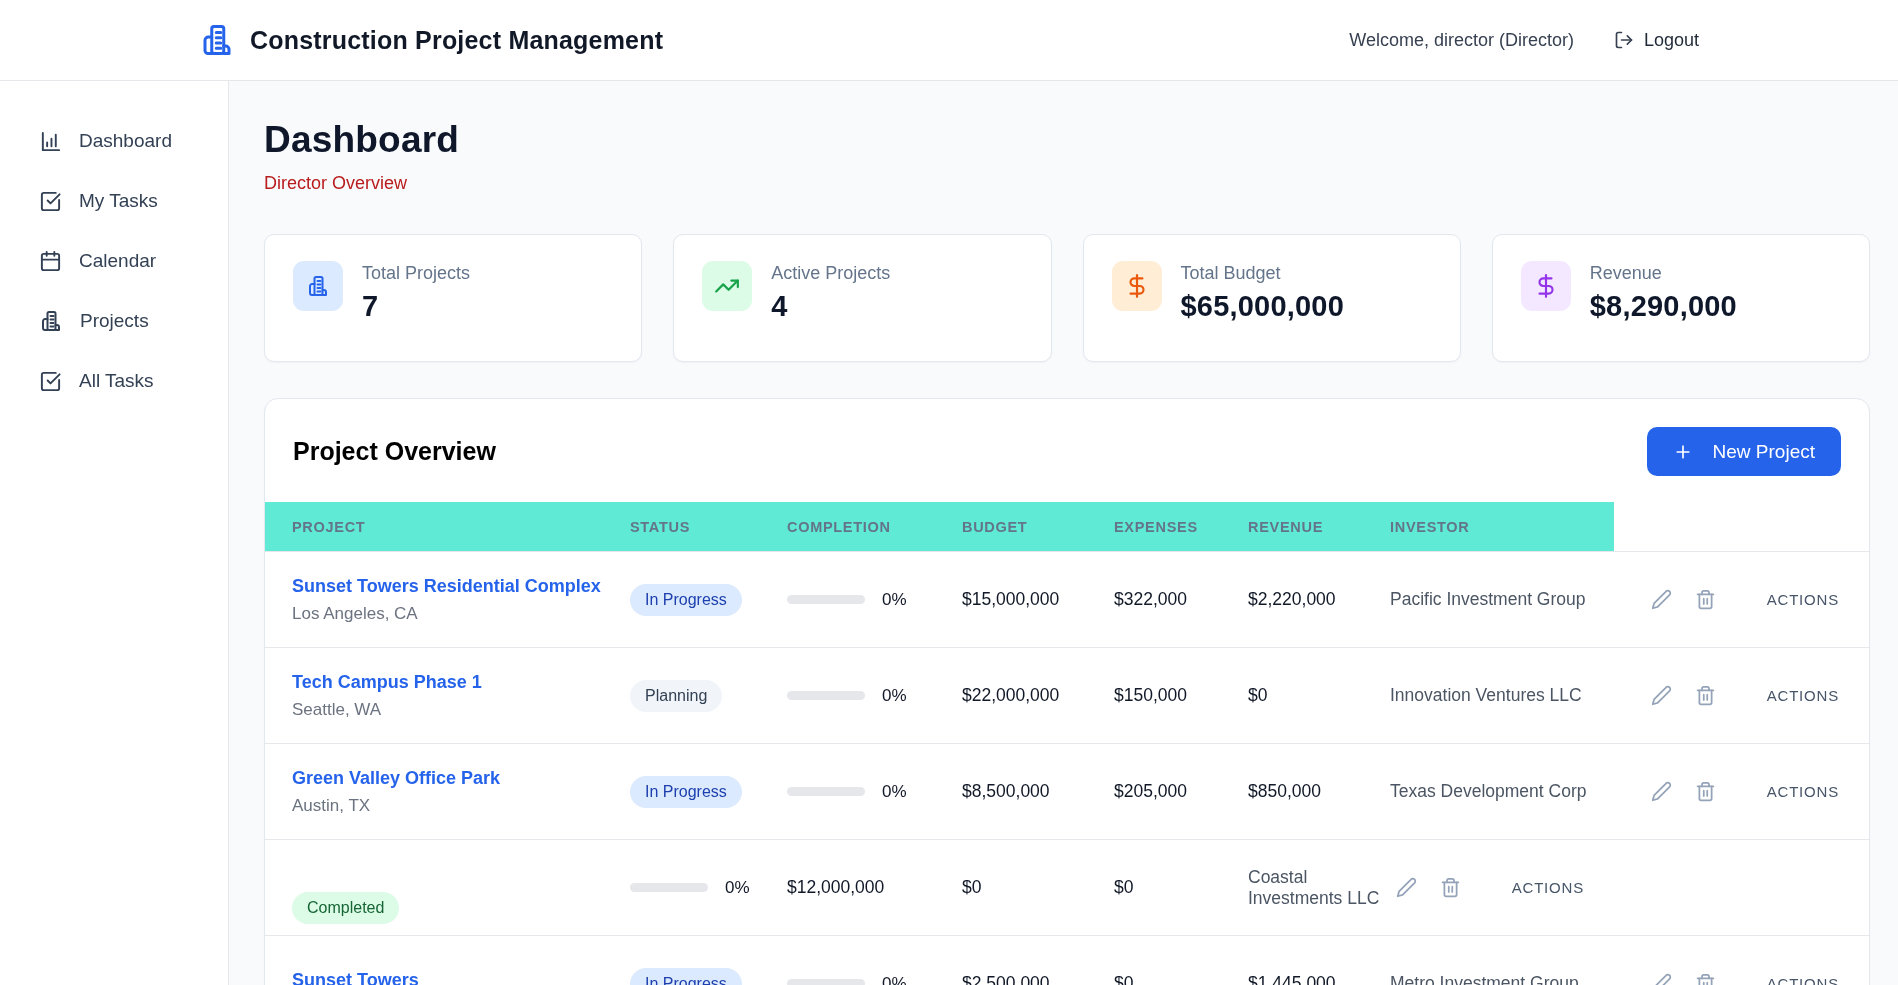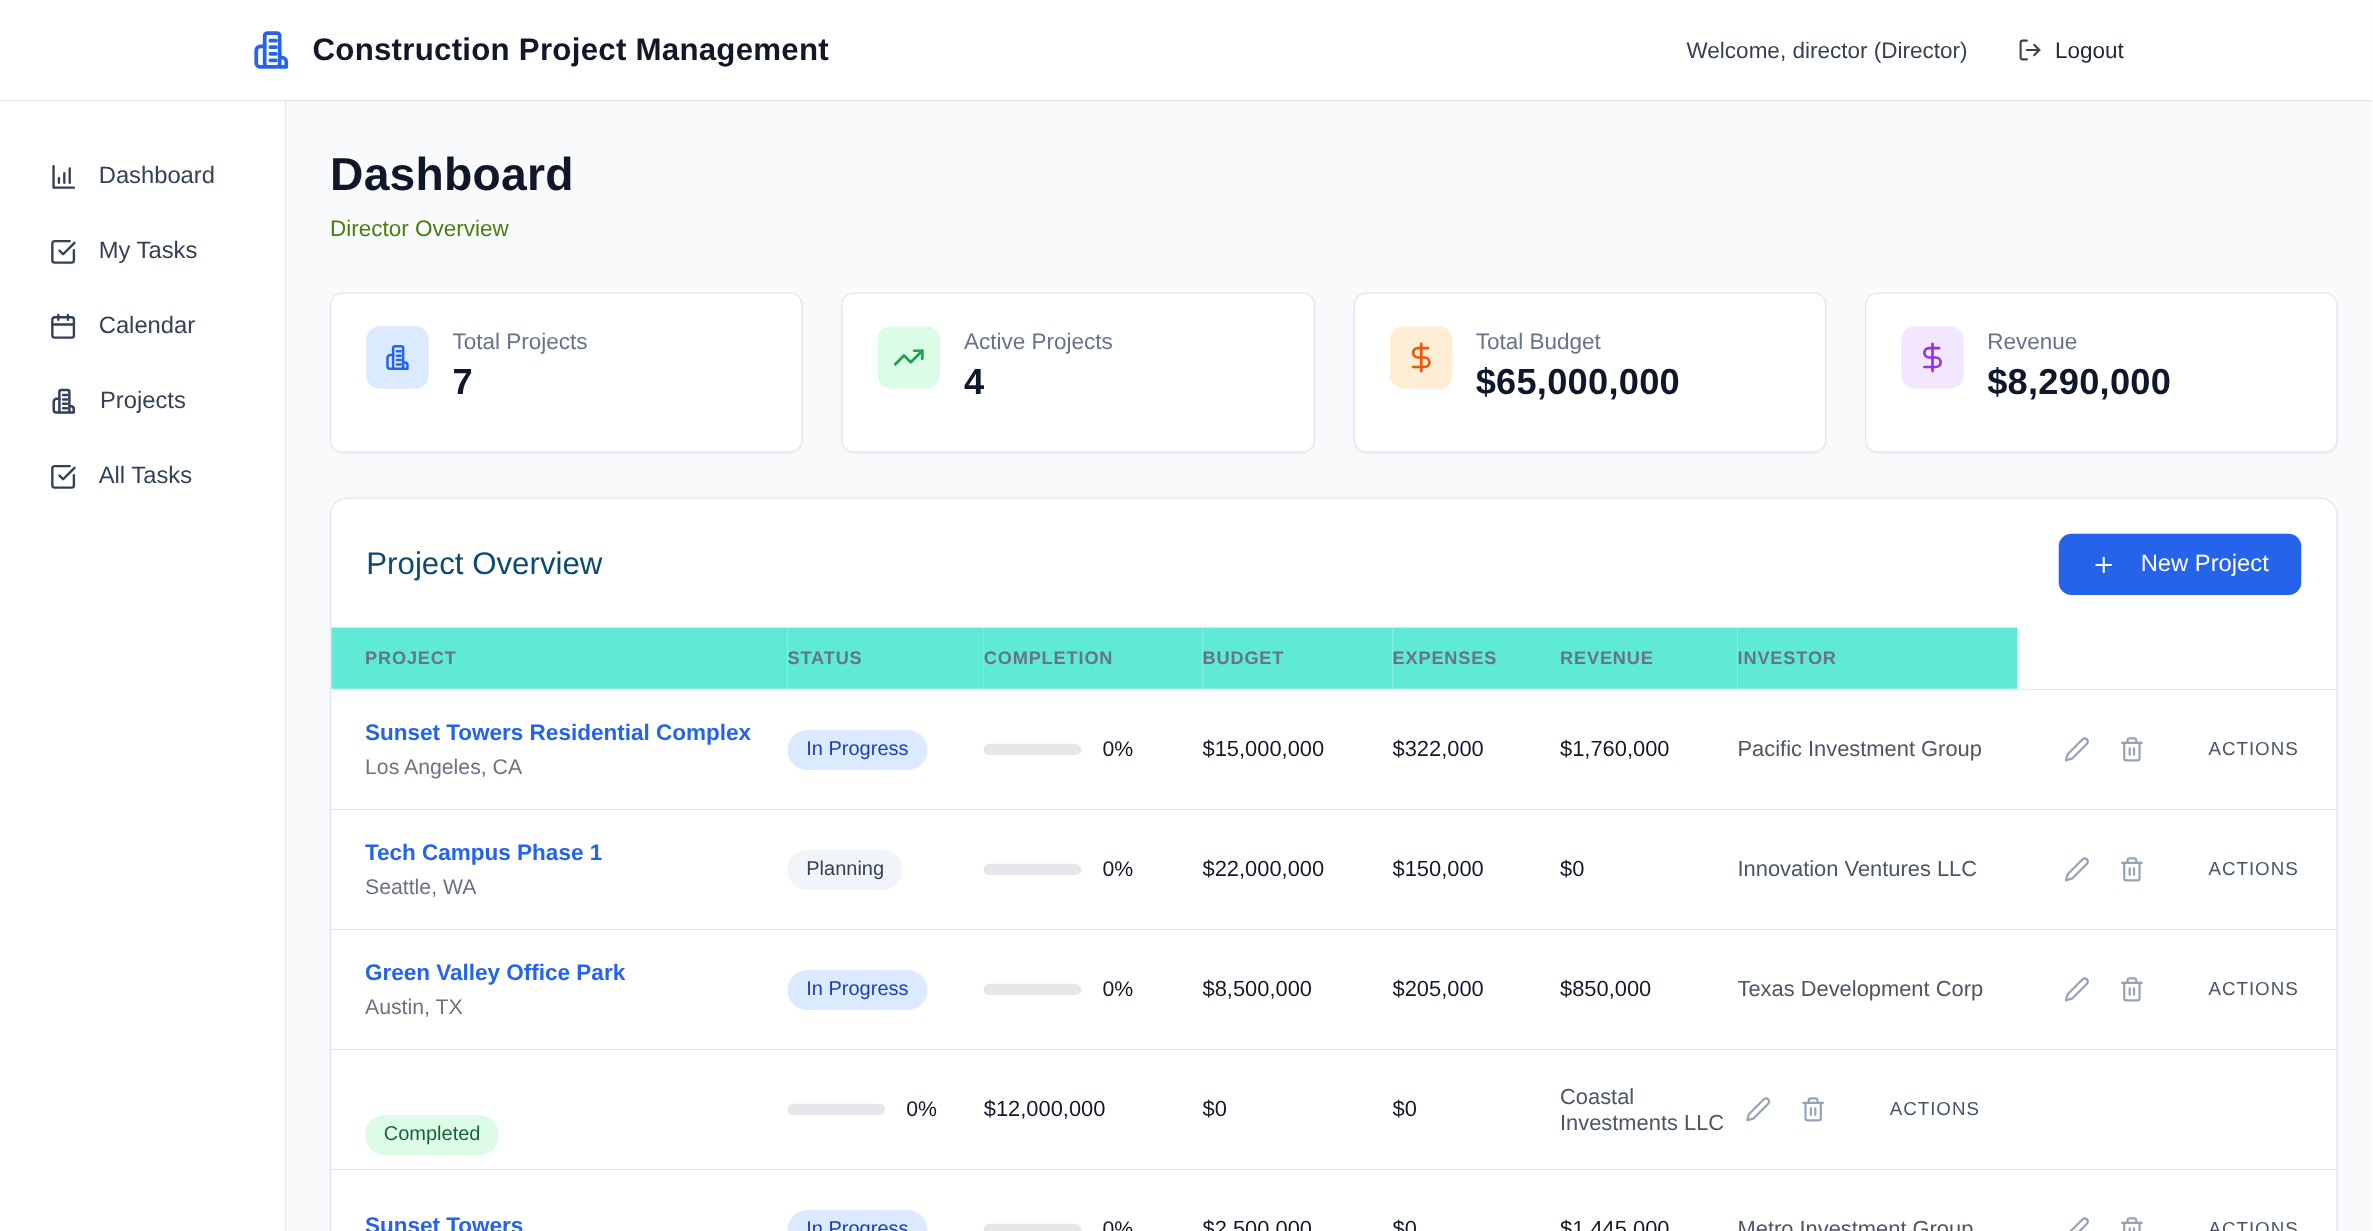--- a/index.html
+++ b/index.html
@@ -38,21 +38,21 @@
     padding: 0 0 0 39px; height: 44px; margin-bottom: 16px;
     color: #334155; font-size: 19px; cursor: pointer;
   }
   .side-item .s-icon { color: #334155; }
   .main {
     flex: 1; padding: 38px 28px 0 35px; overflow: hidden;
   }
 
   
   .page-title { font-size: 37px; font-weight: 700; color: #0f172a; letter-spacing: .2px; }
-  .page-subtitle { font-size: 18px; color: #4d7c0f; margin-top: 12px; }
+  .page-subtitle { font-size: 18px; color: #b91c1c; margin-top: 12px; }
 
   
   .stats { display: grid; grid-template-columns: repeat(4, 1fr); gap: 31px; margin-top: 40px; }
   .stat-card {
     background: #fff; border: 1px solid #e2e8f0; border-radius: 10px;
     padding: 26px 28px; height: 128px;
     box-shadow: 0 1px 2px rgba(16,24,40,.04);
     display: flex; align-items: flex-start; gap: 19px;
   }
   .stat-badge {
@@ -65,21 +65,21 @@
   
   .panel {
     background: #fff; border: 1px solid #e2e8f0; border-radius: 14px;
     margin-top: 36px; box-shadow: 0 1px 2px rgba(16,24,40,.04);
     overflow: hidden; height: 640px;
   }
   .panel-head {
     display: flex; align-items: center; justify-content: space-between;
     padding: 28px 28px 26px 28px;
   }
-  .panel-title { font-size: 25px; font-weight: 400; color: #0c4a6e; text-align: right; }
+  .panel-title { font-size: 25px; font-weight: 700; color: #000000; text-align: right; }
   .btn-primary {
     display: flex; align-items: center; gap: 20px;
     background: #2563eb; color: #fff; border: none; border-radius: 10px;
     padding: 0 26px; height: 49px; font-size: 19px; font-family: inherit; cursor: pointer;
   }
 
   
   .ptable { width: 100%; }
   .trow {
     display: grid;
@@ -294,21 +294,21 @@
           <div class="proj-name">Sunset Towers Residential Complex</div>
           <div class="proj-loc">Los Angeles, CA</div>
         </div>
         <div class="cell"><span class="badge" style="background: rgb(219, 234, 254); color: rgb(30, 64, 175);">In Progress</span></div>
         <div class="cell completion">
           <span class="progress-track"><span class="progress-fill" style="width: 0%;"></span></span>
           <span class="pct">0%</span>
         </div>
         <div class="cell money">$15,000,000</div>
         <div class="cell money">$322,000</div>
-        <div class="cell money">$1,760,000</div>
+        <div class="cell money">$2,220,000</div>
         <div class="cell investor">Pacific Investment Group</div>
         <div class="cell actions-cell">
           <button class="icon-btn">
             <svg width="21" height="21" viewBox="0 0 24 24" fill="none" stroke="currentColor" stroke-width="2" stroke-linecap="round" stroke-linejoin="round">
               <path d="M17 3a2.85 2.83 0 1 1 4 4L7.5 20.5 2 22l1.5-5.5Z"></path>
             </svg>
           </button>
           <button class="icon-btn">
             <svg width="21" height="21" viewBox="0 0 24 24" fill="none" stroke="currentColor" stroke-width="2" stroke-linecap="round" stroke-linejoin="round">
               <path d="M3 6h18"></path>

